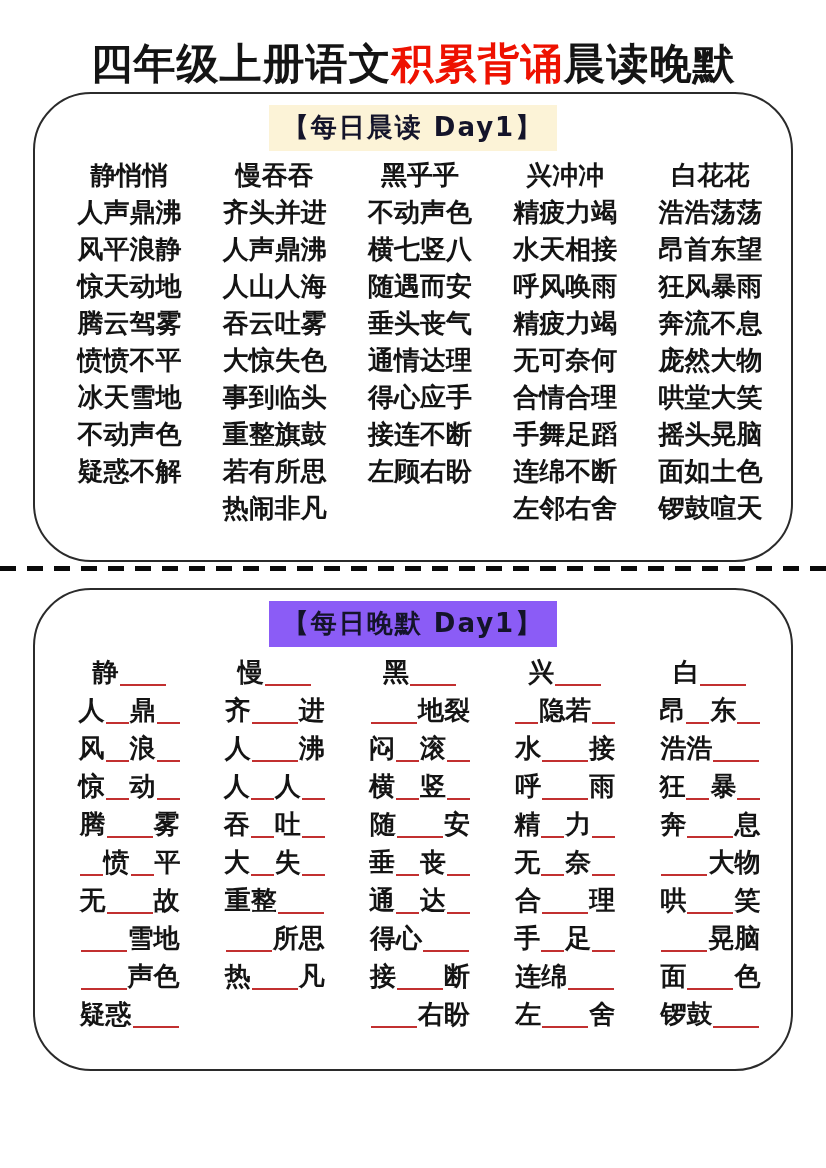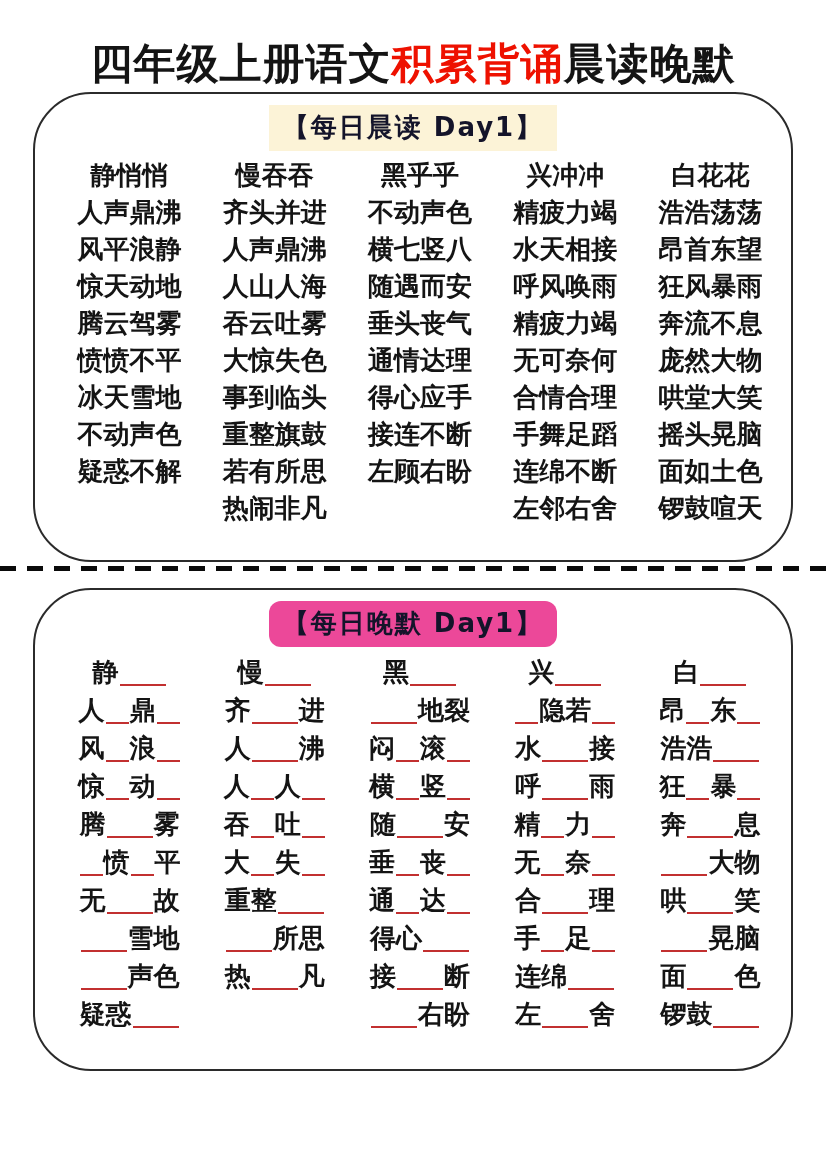--- a/index.html
+++ b/index.html
@@ -129,21 +129,21 @@
         <div class="word-item">摇头晃脑</div>
         <div class="word-item">面如土色</div>
         <div class="word-item">锣鼓喧天</div>
       </div>
     </div>
 </div>
 
 <div class="divider"></div>
 
 <div class="card evening">
-  <div class="badge" style="background: #ec4899; border-radius: 12px;">【每日晚默 Day1】</div>
+  <div class="badge" style="background: #8b5cf6;">【每日晚默 Day1】</div>
   <div class="grid">
       <div class="col">
         <div class="fill-item"><span class="seg">静</span><span class="blank long"></span></div>
         <div class="fill-item"><span class="seg">人</span><span class="blank short"></span><span class="seg">鼎</span><span class="blank short"></span></div>
         <div class="fill-item"><span class="seg">风</span><span class="blank short"></span><span class="seg">浪</span><span class="blank short"></span></div>
         <div class="fill-item"><span class="seg">惊</span><span class="blank short"></span><span class="seg">动</span><span class="blank short"></span></div>
         <div class="fill-item"><span class="seg">腾</span><span class="blank long"></span><span class="seg">雾</span></div>
         <div class="fill-item"><span class="blank short"></span><span class="seg">愤</span><span class="blank short"></span><span class="seg">平</span></div>
         <div class="fill-item"><span class="seg">无</span><span class="blank long"></span><span class="seg">故</span></div>
         <div class="fill-item"><span class="blank long"></span><span class="seg">雪地</span></div>

